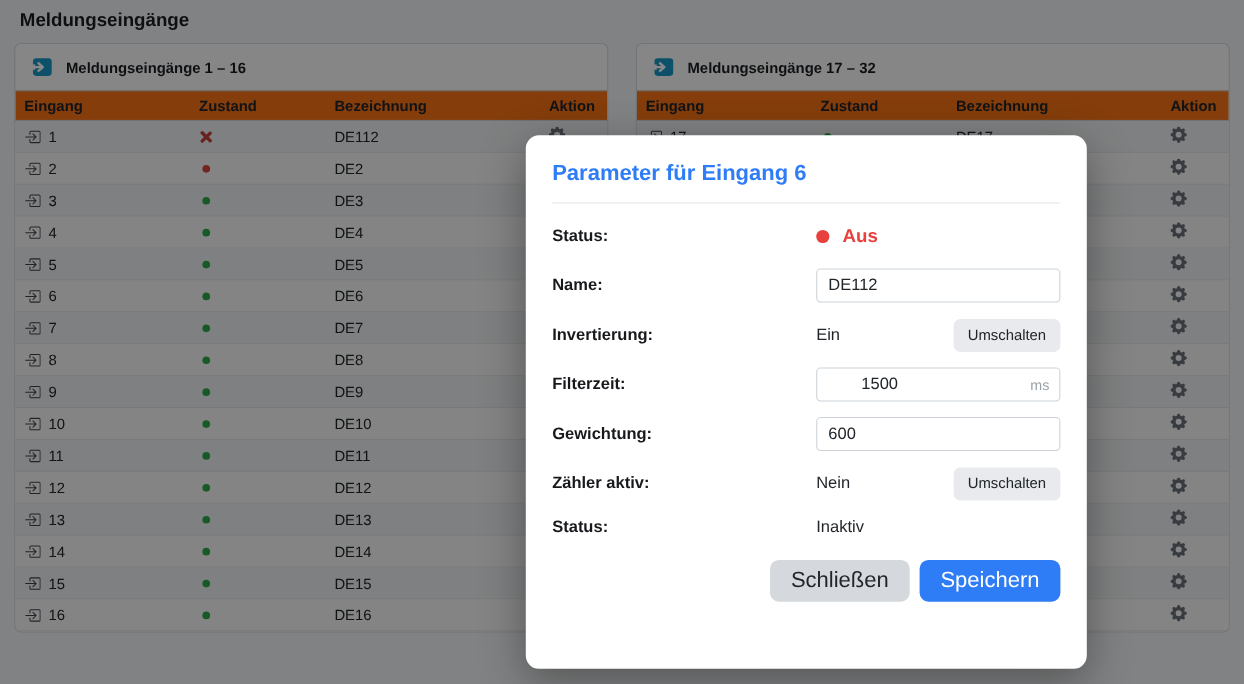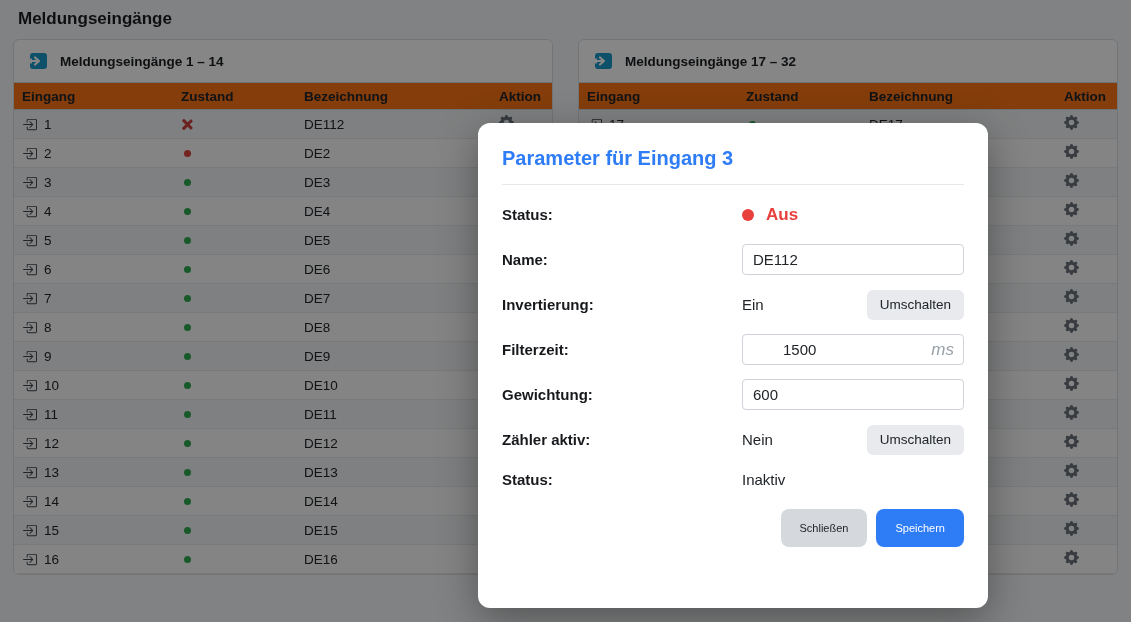--- a/index.html
+++ b/index.html
@@ -65,47 +65,47 @@
   .field-value-area { flex: 1; display: flex; align-items: center; justify-content: space-between; }
   .plain-value { font-size: 15px; color: #212529; }
   .status-off { display: flex; align-items: center; gap: 12px; color: #e8403d; font-weight: bold; font-size: 17px; }
   .status-dot { width: 12px; height: 12px; border-radius: 50%; background: #e8403d; }
   .text-input {
     width: 100%; height: 31px; border: 1px solid #ced4da; border-radius: 4px;
     font-family: "Liberation Sans", sans-serif; font-size: 15px; color: #212529; padding: 4px 10px;
   }
   .input-wrap { position: relative; width: 100%; }
   .input-wrap .text-input { padding-right: 38px; padding-left: 40px; }
-  .unit-suffix { position: absolute; right: 10px; top: 50%; transform: translateY(-50%); color: #98a0a8; font-size: 17px; font-style: italic; }
+  .unit-suffix { position: absolute; right: 10px; top: 50%; transform: translateY(-50%); color: #98a0a8; font-size: 13px; }
   .toggle-btn {
     background: #e8eaed; border: none; border-radius: 6px; height: 30px; padding: 0 13px;
     font-family: "Liberation Sans", sans-serif; font-size: 13.5px; color: #212529; cursor: pointer;
   }
   .modal-footer { display: flex; justify-content: flex-end; gap: 9px; margin-top: 20px; }
-  .btn { border: none; border-radius: 8px; height: 38px; padding: 0 19px; font-family: "Liberation Sans", sans-serif; font-size: 11px; cursor: pointer; }
+  .btn { border: none; border-radius: 8px; height: 38px; padding: 0 19px; font-family: "Liberation Sans", sans-serif; font-size: 20px; cursor: pointer; }
   .btn-close { background: #d5d8dc; color: #212529; }
   .btn-save { background: #2e7cf6; color: #ffffff; }
 </style>
 </head>
 <body>
 
 <div class="page-title">Meldungseingänge</div>
 
 <div class="panels">
 
   <div class="panel">
     <div class="panel-header">
       <span style="line-height:0;">
         <svg width="20" height="20" viewBox="0 0 20 20">
             <rect x="2" y="2" width="17" height="16" rx="3" fill="#1798c8"></rect>
             <rect x="0" y="7.5" width="4" height="5" fill="#f4f5f7"></rect>
             <path d="M1 10 h9 M7 6.5 L11 10 L7 13.5" stroke="#ffffff" stroke-width="2.2" fill="none" stroke-linecap="round" stroke-linejoin="round"></path>
           </svg>
       </span>
-      <span class="panel-title">Meldungseingänge 1 – 14</span>
+      <span class="panel-title">Meldungseingänge 1 – 16</span>
     </div>
     <div class="thead">
       <span class="c1">Eingang</span>
       <span class="c2">Zustand</span>
       <span class="c3">Bezeichnung</span>
       <span class="c4">Aktion</span>
     </div>
     <div class="trow">
         <span class="c1">
           <span style="line-height:0;">
@@ -828,21 +828,21 @@
             </svg>
           </button>
         </span>
       </div>
   </div>
 </div>
 
 <div class="backdrop"></div>
 
 <div class="modal">
-  <div class="modal-title">Parameter für Eingang 3</div>
+  <div class="modal-title">Parameter für Eingang 6</div>
   <hr class="modal-divider">
 
   <div class="field">
     <span class="field-label">Status:</span>
     <span class="field-value-area">
       <span class="status-off">
         <span class="status-dot"></span>
         <span>Aus</span>
       </span>
     </span>

